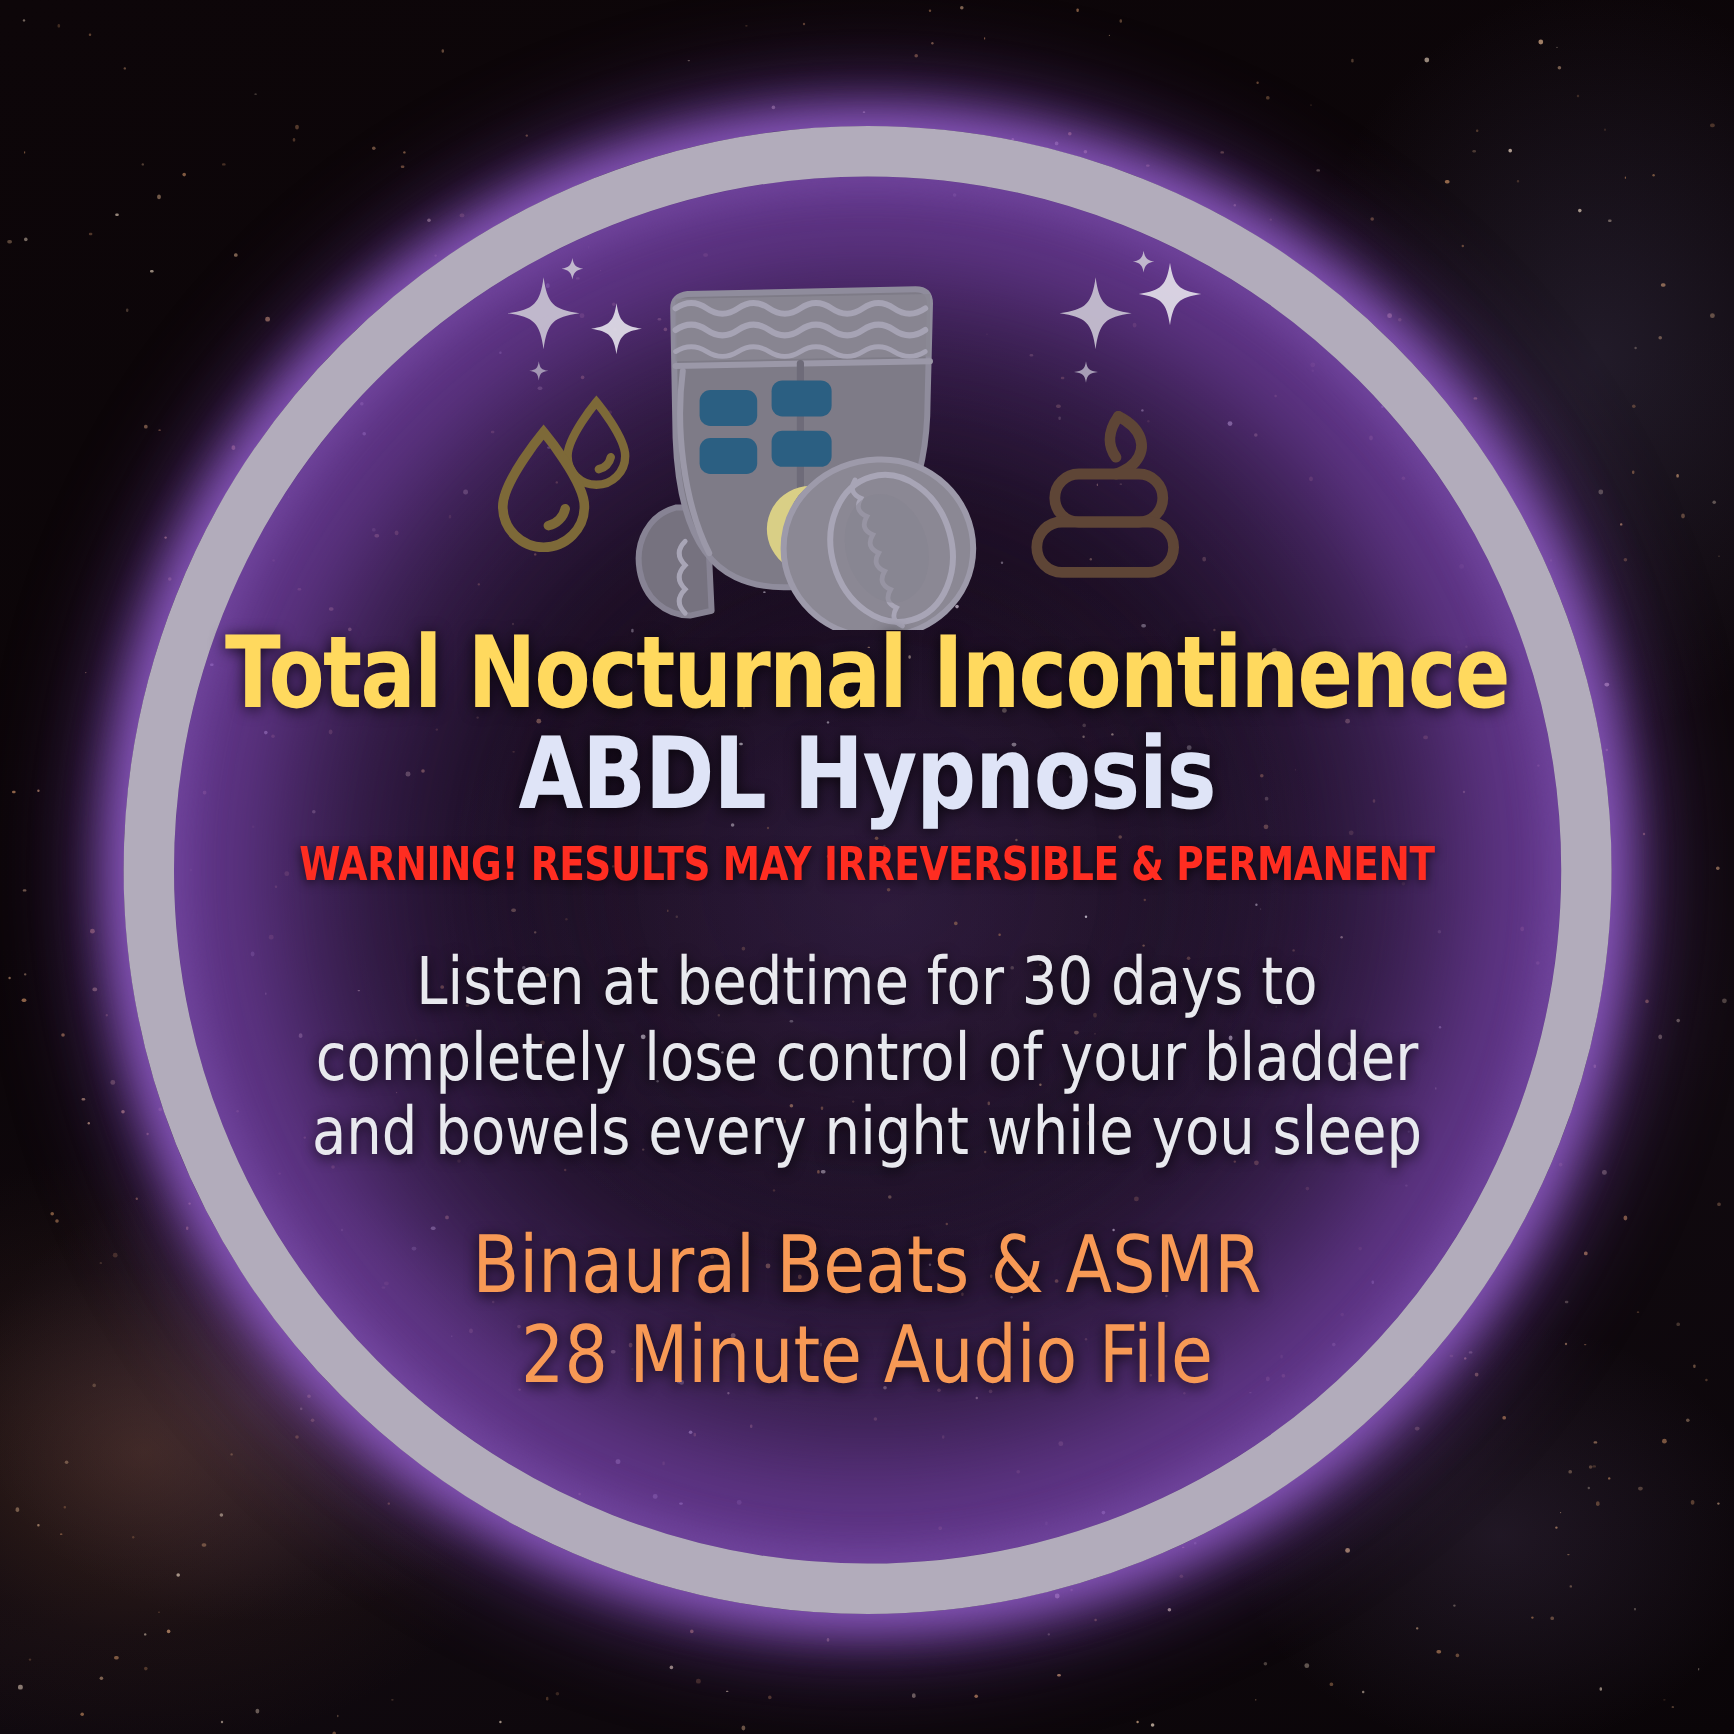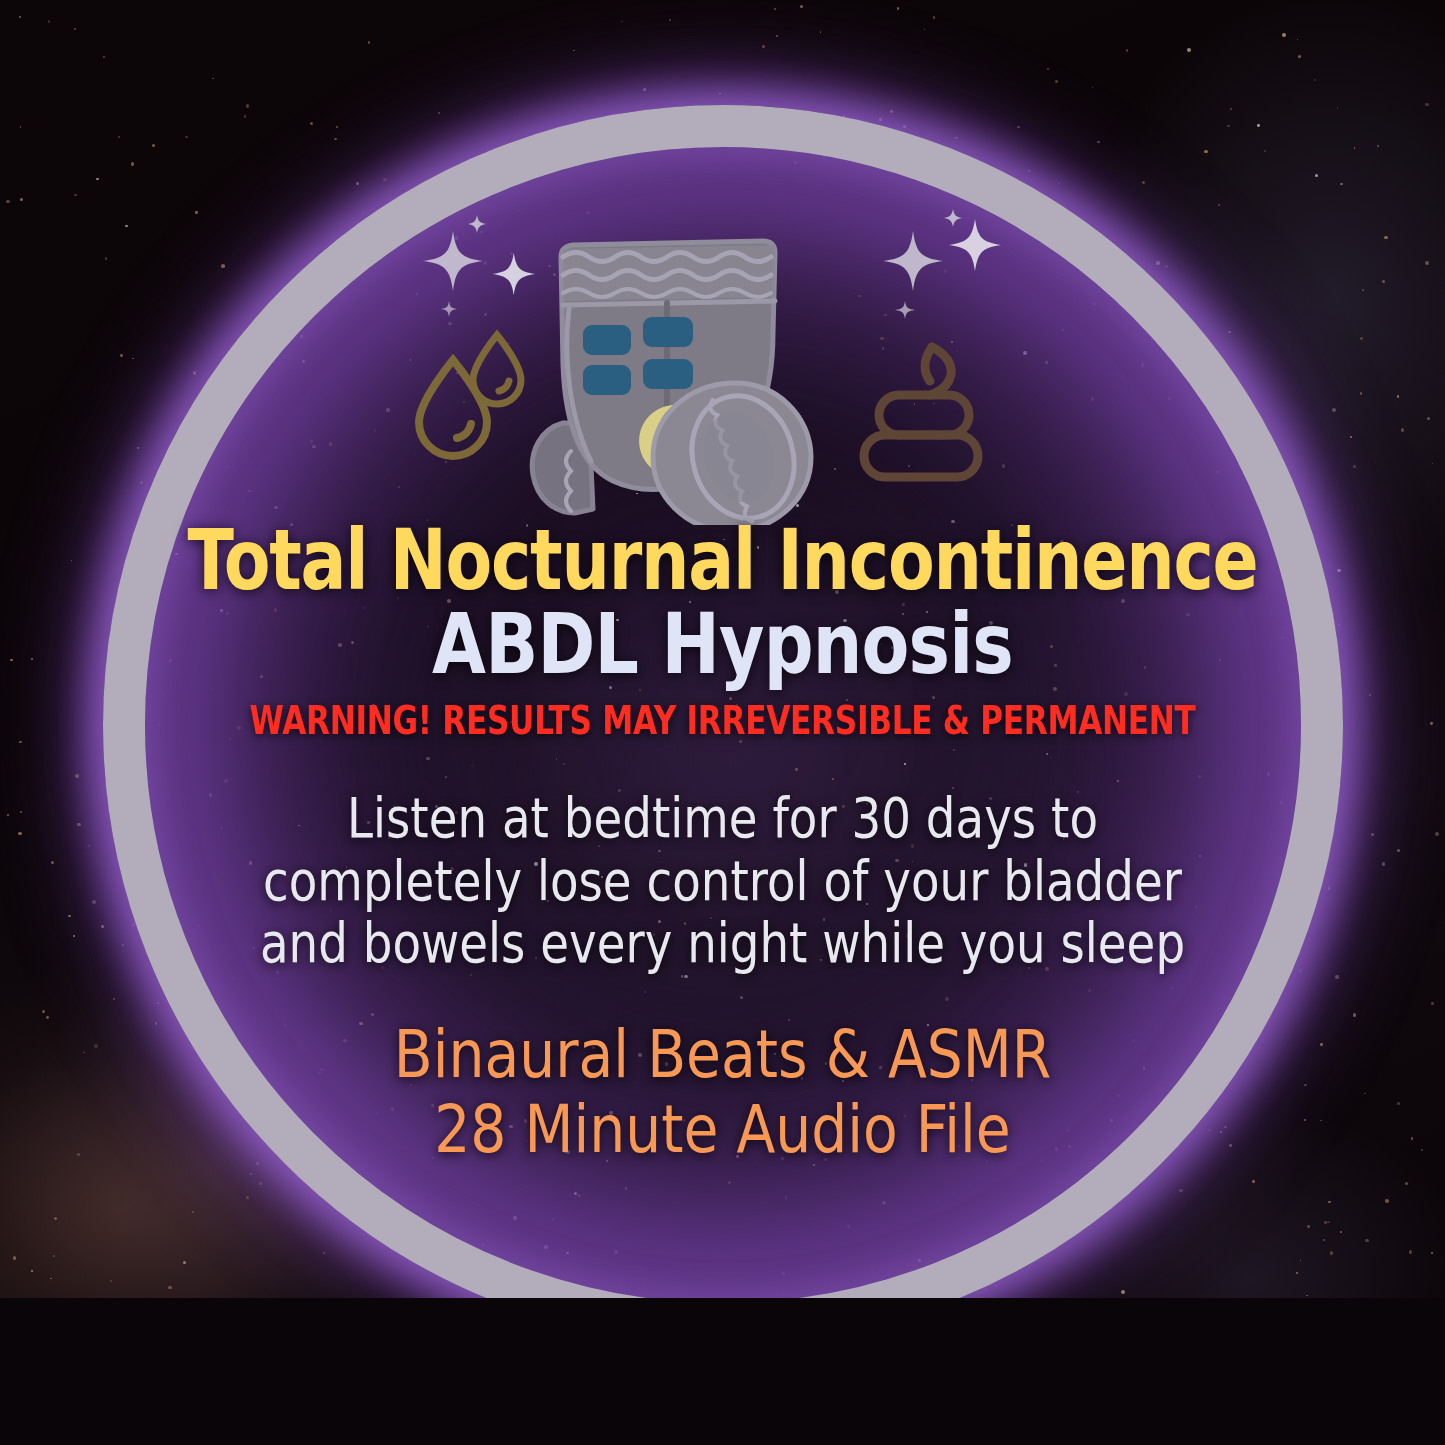--- a/index.html
+++ b/index.html
@@ -4,21 +4,21 @@
 <style>
   * { margin:0; padding:0; box-sizing:border-box; }
   html,body {
     width:1445px; height:1445px;
     background:#0a0508;
     font-family:"DejaVu Sans", sans-serif;
     overflow:hidden;
   }
   #poster{
     position:relative;
-    width:1445px; height:1298px;
+    width:1445px; height:1445px;
     overflow:hidden;
     background:
       radial-gradient(ellipse 420px 320px at 120px 1210px, rgba(150,95,60,0.30) 0%, rgba(90,55,40,0.12) 48%, rgba(0,0,0,0) 78%),
       radial-gradient(ellipse 330px 260px at 215px 1165px, rgba(120,90,160,0.22) 0%, rgba(0,0,0,0) 72%),
       radial-gradient(ellipse 340px 420px at 1330px 300px, rgba(115,105,160,0.22) 0%, rgba(0,0,0,0) 74%),
       radial-gradient(ellipse 300px 240px at 1250px 1280px, rgba(120,95,150,0.18) 0%, rgba(0,0,0,0) 74%),
       radial-gradient(ellipse 500px 400px at 740px 760px, rgba(92,58,120,0.28) 0%, rgba(0,0,0,0) 75%),
       radial-gradient(ellipse 900px 900px at 723px 725px, rgba(40,22,58,0.55) 0%, rgba(0,0,0,0) 70%),
       linear-gradient(160deg, #0d0609 0%, #0b0508 40%, #110a10 70%, #0a0508 100%);
   }

